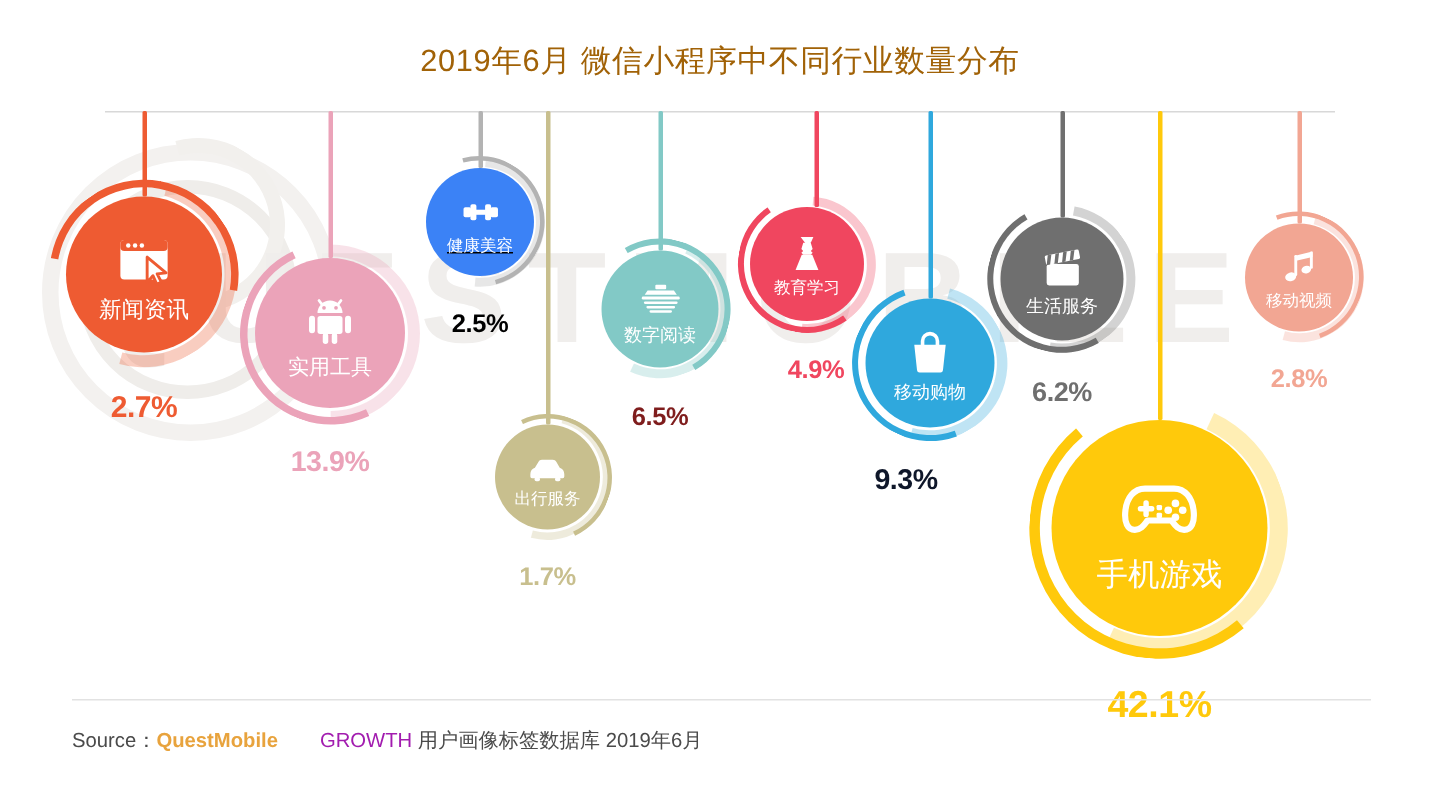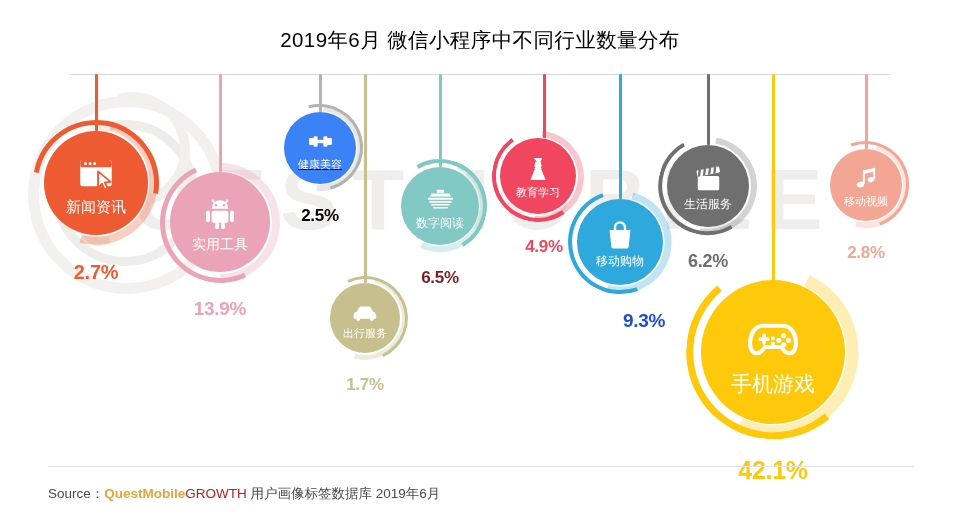--- a/index.html
+++ b/index.html
@@ -61,21 +61,21 @@
   }
 
   
   .title {
     position: absolute;
     top: 26px;
     left: 0;
     width: 960px;
     text-align: center;
     font-size: 20.5px;
-    color: #000000;
+    color: #a16207;
     letter-spacing: 0.4px;
     z-index: 5;
     font-weight: 400;
   }
 
   
   .rail {
     position: absolute;
     left: 70px;
     top: 74px;
@@ -156,21 +156,21 @@
   .src {
     position: absolute;
     left: 48px;
     top: 485px;
     font-size: 13.5px;
     color: #4a4a4a;
     white-space: nowrap;
     z-index: 5;
   }
   .src .qm { color: #e8a33d; font-weight: 700; }
-  .src .gw { color: #b91c1c; font-weight: 400; }
+  .src .gw { color: #a21caf; font-weight: 400; margin-left: 28px; }
   .note {
     position: absolute;
     left: 565px;
     top: 485px;
     font-size: 13.5px;
     color: #4a4a4a;
     white-space: nowrap;
     z-index: 5;
   }
 </style>
@@ -323,21 +323,21 @@
             <div style="margin-bottom: 3px;">
               <svg class="icon" width="34" height="34" viewBox="0 0 24 24">
         <path d="M4.6 8.4h14.8l-1.3 12.0a1.2 1.2 0 0 1-1.2 1.05H7.1a1.2 1.2 0 0 1-1.2-1.05z" fill="white"></path>
         <path d="M8.5 9.6V6.6a3.5 3.5 0 0 1 7 0v3.0" fill="none" stroke="white" stroke-width="1.7" stroke-linecap="round"></path>
         <path d="M8.5 9.6V6.6a3.5 3.5 0 0 1 7 0v3.0" fill="none" stroke="#2fa8dd" stroke-width="1.2" stroke-linecap="round" opacity="0"></path>
       </svg>
             </div>
             <div class="blabel" style="font-size: 12px; text-align: center;">移动购物</div>
           </div>
         </div>
-        <div class="pct" style="color: #1d4ed8; font-size: 19px; left: 584px; top: 310px; width: 120px;">9.3%</div>
+        <div class="pct" style="color: #0f172a; font-size: 19px; left: 544px; top: 310px; width: 120px;">9.3%</div>
       </div>
       <div class="node">
         <div class="stem" style="left: 706.5px; top: 74px; height: 71px; background: rgb(111, 111, 111);"></div>
         <div class="bubble-wrap" style="left: 667px; top: 145px; width: 82px; height: 82px;">
           <div class="hatch" style="left: -7.97px; top: -7.97px; width: 97.94px; height: 97.94px; border-width: 6.97px; border-top-color: rgb(111, 111, 111); border-left-color: rgb(111, 111, 111); transform: rotate(145deg); opacity: 0.3;"></div>
           <div class="ring" style="left: -8.61px; top: -8.61px; width: 99.22px; height: 99.22px; border-width: 4.51px; border-top-color: rgb(111, 111, 111); border-right-color: rgb(111, 111, 111); transform: rotate(195deg);"></div>
           <div class="bubble" style="width: 82px; height: 82px; background: rgb(111, 111, 111);">
             <div style="margin-bottom: 3px;">
               <svg class="icon" width="33" height="33" viewBox="0 0 24 24">
         <rect x="4.2" y="10.2" width="15.6" height="10.4" rx="1.2" fill="white"></rect>

